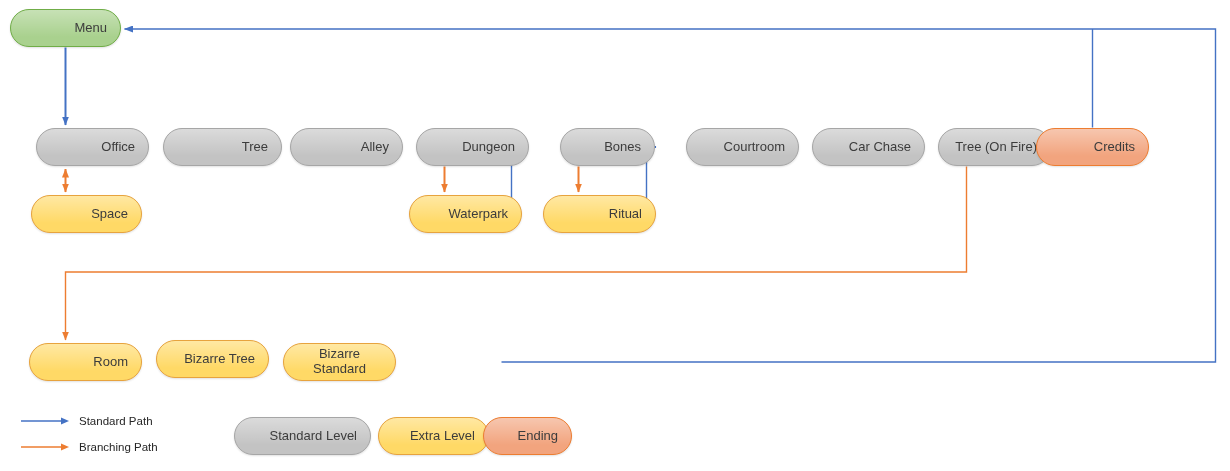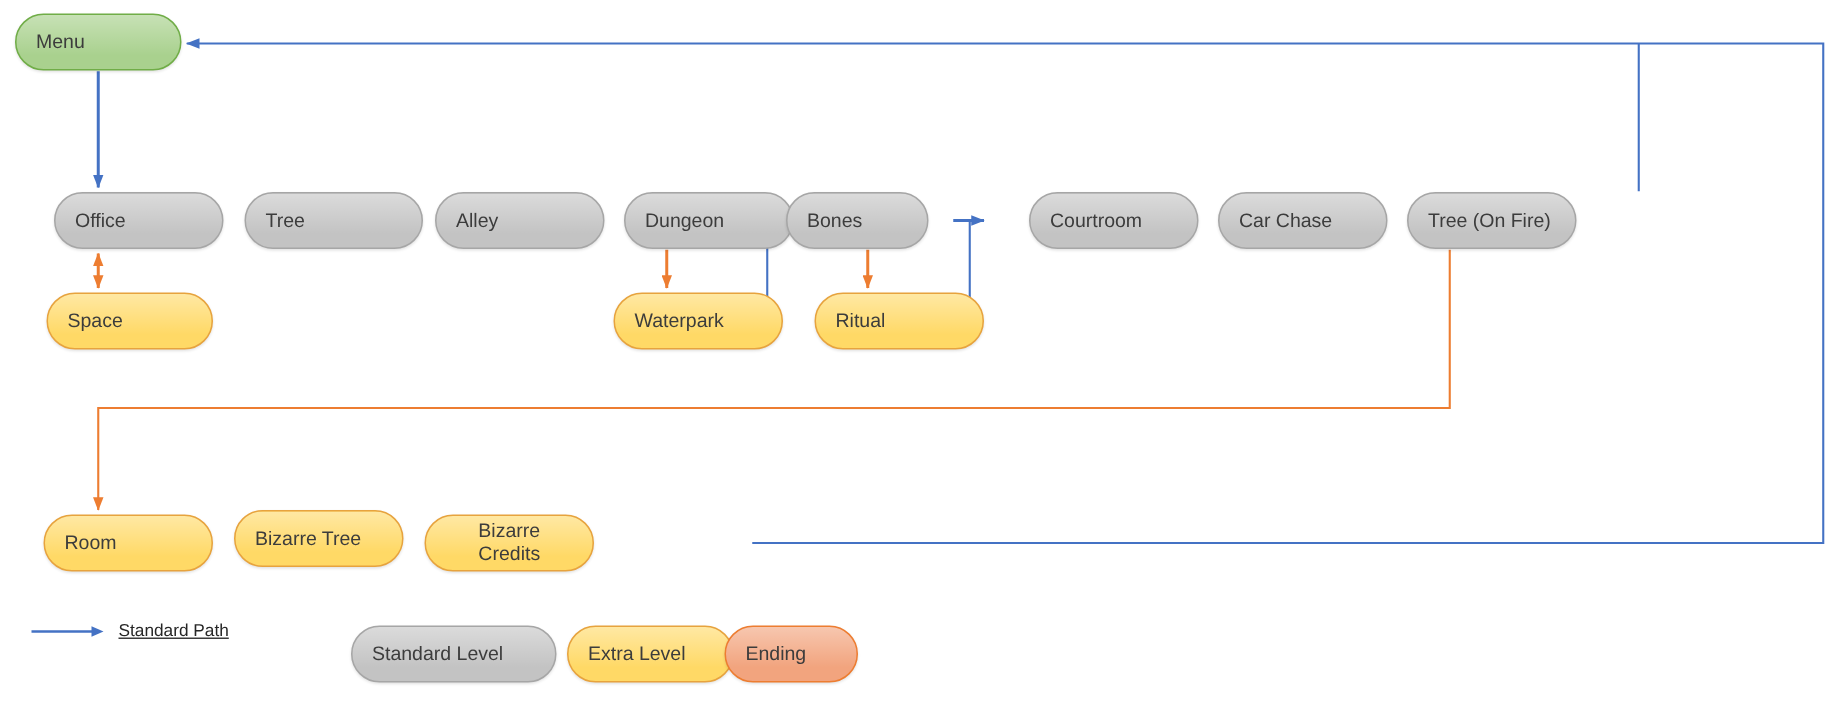--- a/index.html
+++ b/index.html
@@ -10,21 +10,21 @@
   svg.connectors{position:absolute;left:0;top:0;pointer-events:none;}
   .stroke-std{stroke:var(--standard-path,#4472C4);}
   .stroke-br{stroke:var(--branching-path,#ED7D31);}
   .fill-std{fill:var(--standard-path,#4472C4);}
   .fill-br{fill:var(--branching-path,#ED7D31);}
   .thin{stroke-width:1.4;fill:none;}
   .thick{stroke-width:2;fill:none;}
   .node{
     position:absolute;height:38px;box-sizing:border-box;
     border:1.5px solid;border-radius:19px;
-    display:flex;align-items:center;justify-content:flex-start;text-align:center;
+    display:flex;align-items:center;justify-content:flex-end;text-align:center;
     font-size:13px;line-height:1.12;padding:13px 13px;color:#3c3c3c;
     box-shadow:0 1px 2px rgba(0,0,0,0.12);
   }
   .node.start{
     background:linear-gradient(180deg,rgba(255,255,255,.35),rgba(255,255,255,0) 75%),var(--menu-fill,#A9D18E);
     border-color:var(--menu-border,#70AD47);
   }
   .node.standard{
     background:linear-gradient(180deg,rgba(255,255,255,.40),rgba(255,255,255,0) 75%),var(--standard-fill,#C3C3C3);
     border-color:var(--standard-border,#A6A6A6);
@@ -32,21 +32,21 @@
   }
   .node.extra{
     background:linear-gradient(180deg,rgba(255,255,255,.40),rgba(255,255,255,0) 75%),var(--extra-fill,#FFD966);
     border-color:var(--extra-border,#E7A33E);
     margin-left:21px;
   }
   .node.ending{
     background:linear-gradient(180deg,rgba(255,255,255,.38),rgba(255,255,255,0) 75%),var(--ending-fill,#F2A47E);
     border-color:var(--ending-border,#ED7D31);
   }
-  .legend-paths{position:absolute;left:20px;top:411px;text-decoration:underline;}
+  .legend-paths{position:absolute;left:20px;top:411px;}
   .legend-path-row{display:flex;align-items:center;height:20px;margin-bottom:6px;}
   .legend-path-row svg{display:block;margin-right:9px;}
   .legend-path-row span{font-size:11.5px;color:#262626;}
 </style>
 </head>
 <body>
 
 <div class="canvas">
 
   <svg class="connectors" width="1230" height="471" viewBox="0 0 1230 471">
@@ -88,60 +88,70 @@
   </div>
   <div class="node standard" style="left:135px;top:128px;width:119px">
     <span>Tree</span>
   </div>
   <div class="node standard" style="left:262px;top:128px;width:113px">
     <span>Alley</span>
   </div>
   <div class="node standard" style="left:388px;top:128px;width:113px">
     <span>Dungeon</span>
   </div>
-  <div class="node standard" style="left:496px;top:128px;width:95px">
+  <div class="node standard" style="left:532px;top:128px;width:95px">
     <span>Bones</span>
   </div>
   <div class="node standard" style="left:658px;top:128px;width:113px">
     <span>Courtroom</span>
   </div>
   <div class="node standard" style="left:784px;top:128px;width:113px">
     <span>Car Chase</span>
   </div>
   <div class="node standard" style="left:910px;top:128px;width:113px">
     <span>Tree (On Fire)</span>
+  </div>
+  <div class="node ending" style="left:1036px;top:128px;width:113px">
+    <span>Credits</span>
   </div>
 
   <div class="node extra" style="left:10px;top:195px;width:111px">
     <span>Space</span>
   </div>
   <div class="node extra" style="left:388px;top:195px;width:113px">
     <span>Waterpark</span>
   </div>
   <div class="node extra" style="left:522px;top:195px;width:113px">
     <span>Ritual</span>
   </div>
 
   <div class="node extra" style="left:8px;top:343px;width:113px">
     <span>Room</span>
   </div>
   <div class="node extra" style="left:135px;top:340px;width:113px">
     <span>Bizarre Tree</span>
   </div>
   <div class="node extra" style="left:262px;top:343px;width:113px">
-    <span>Bizarre Credits</span>
+    <span>Bizarre Standard</span>
   </div>
 
   <div class="legend-paths">
     <div class="legend-path-row">
       <svg width="50" height="10">
         <line x1="1" y1="5" x2="42" y2="5" class="stroke-std" stroke-width="1.6"></line>
         <polygon points="41,1.5 49,5 41,8.5" class="fill-std"></polygon>
       </svg>
       <span>Standard Path</span>
+    </div>
+    <div class="legend-path-row">
+      <svg width="50" height="10">
+        <line x1="1" y1="5" x2="42" y2="5" class="stroke-br" stroke-width="1.6"></line>
+        <polygon points="41,1.5 49,5 41,8.5" class="fill-br"></polygon>
+      </svg>
+      <span>Branching Path</span>
     </div>
   </div>
 
   <div class="node standard" style="left:206px;top:417px;width:137px">
     <span>Standard Level</span>
   </div>
   <div class="node extra" style="left:357px;top:417px;width:111px">
     <span>Extra Level</span>
   </div>
   <div class="node ending" style="left:483px;top:417px;width:89px">

